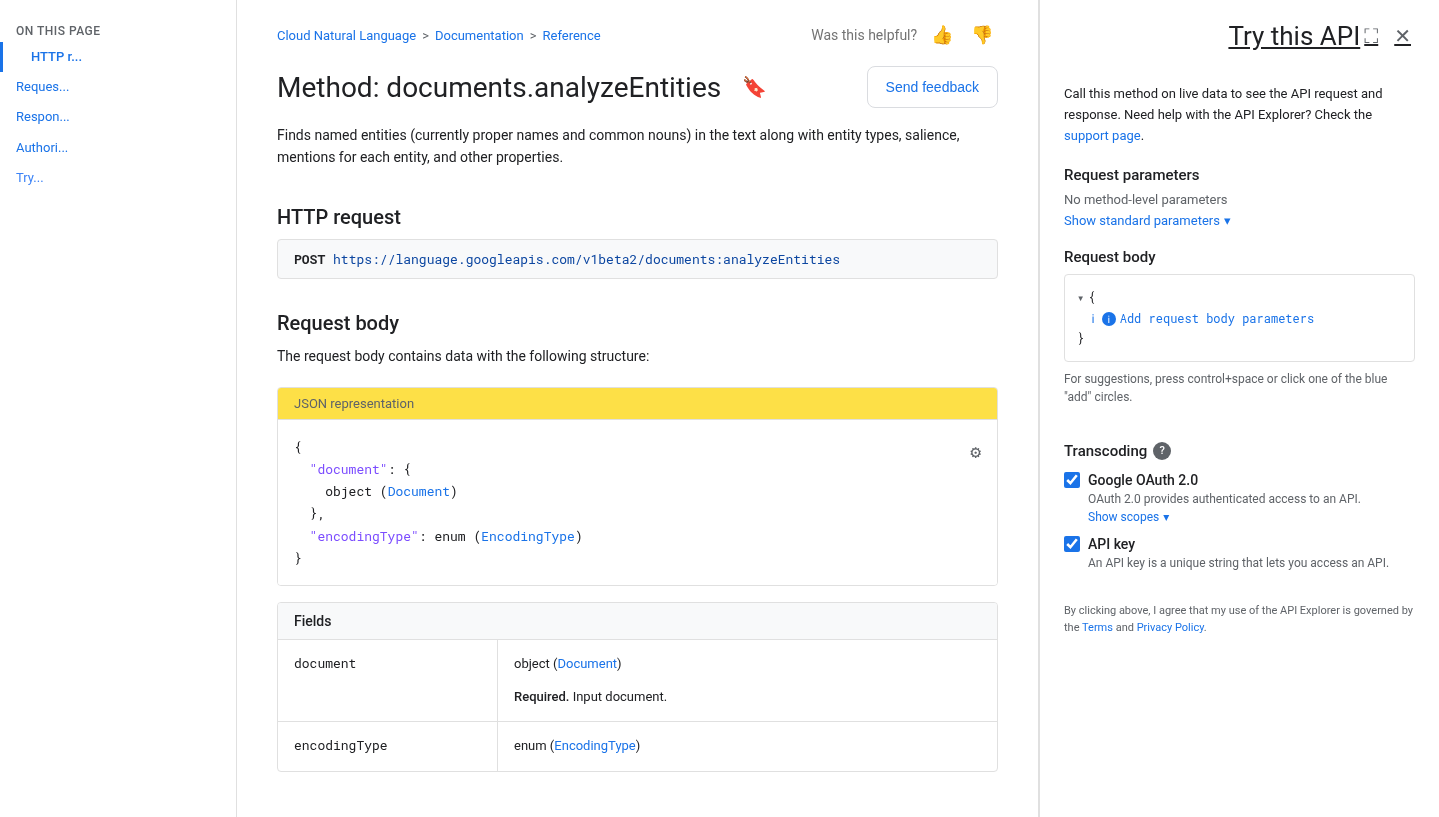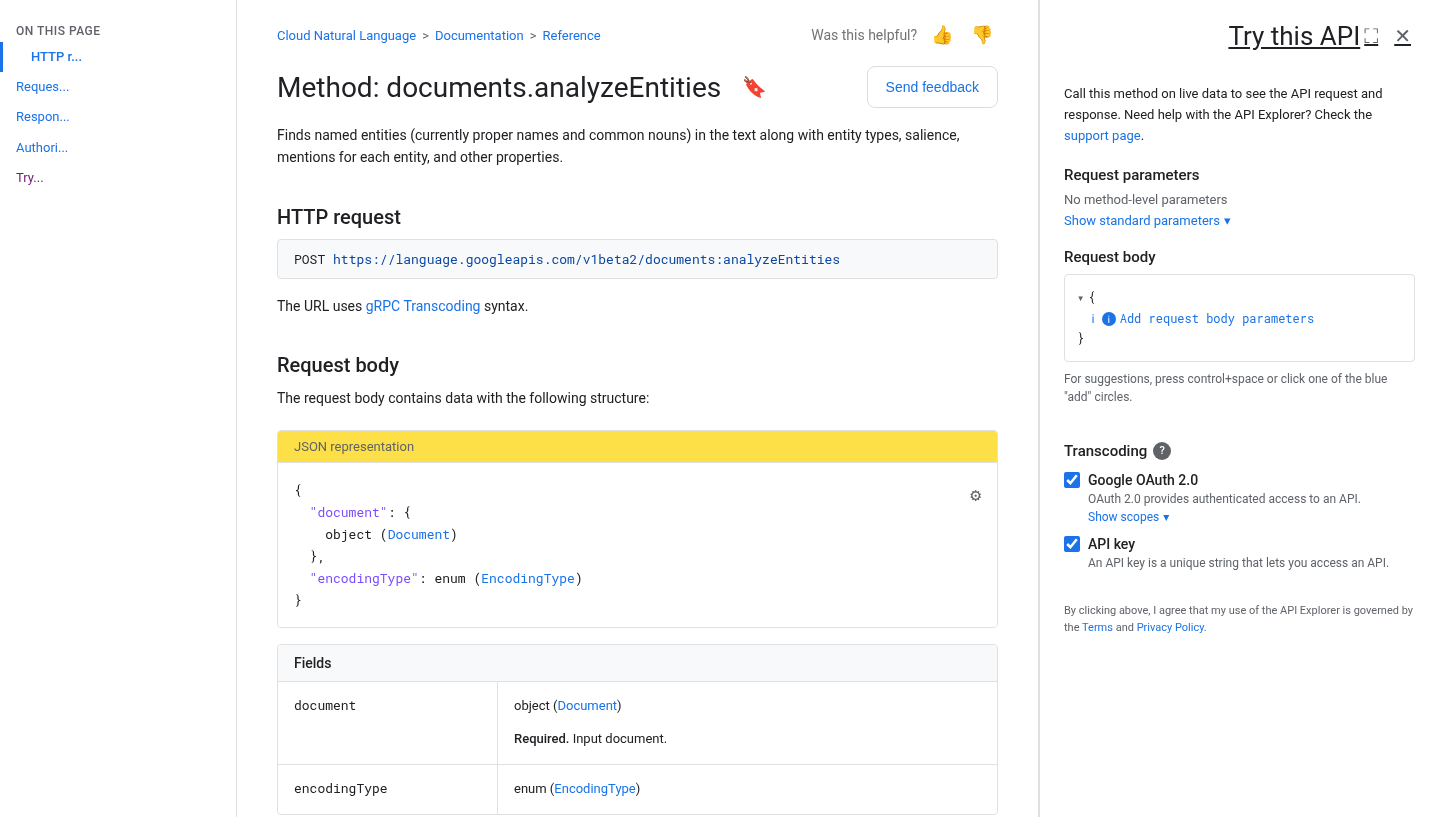--- a/index.html
+++ b/index.html
@@ -66,21 +66,21 @@
     .http-request-box {
       margin: 0 40px 16px 40px;
       background: #f8f9fa;
       border: 1px solid #e0e0e0;
       border-radius: 4px;
       padding: 10px 16px;
       font-family: 'Roboto Mono', monospace;
       font-size: 13px;
       color: #202124;
     }
-    .http-method { color: #202124; font-weight: 400; }
+    .http-method { color: #202124; font-weight: 700; }
     .http-url { color: #0d47a1; }
 
     .url-desc {
       padding: 0 40px 20px 40px;
       font-size: 14px;
       color: #202124;
       line-height: 1.6;
     }
     .url-desc a { color: #1a73e8; text-decoration: none; }
 
@@ -378,21 +378,21 @@
   </style>
 </head>
 <body>
 
 <div class="on-this-page">
   <div class="otp-label">On this page</div>
   <div class="otp-item active">HTTP r...</div>
   <div class="otp-item">Reques...</div>
   <div class="otp-item">Respon...</div>
   <div class="otp-item">Authori...</div>
-  <div class="otp-item" style="color:#701a75;">Try...</div>
+  <div class="otp-item" style="color:#3b82f6;">Try...</div>
 </div>
 
 <div class="main-content">
 
   <div style="display:flex; align-items:center; justify-content:space-between; padding: 20px 40px 8px 40px;">
     <div class="breadcrumb" style="padding:0;">
       <a href="#">Cloud Natural Language</a>
       <span class="breadcrumb-sep">&gt;</span>
       <a href="#">Documentation</a>
       <span class="breadcrumb-sep">&gt;</span>
@@ -414,23 +414,20 @@
   </div>
 
   <p class="page-description">Finds named entities (currently proper names and common nouns) in the text along with entity types, salience, mentions for each entity, and other properties.</p>
 
   <h2 class="section-heading">HTTP request</h2>
   <div class="http-request-box">
     <span class="http-method">POST</span>
     <span> </span>
     <span class="http-url">https://language.googleapis.com/v1beta2/documents:analyzeEntities</span>
   </div>
-  <p class="url-desc">
-    <span>The URL uses </span><a href="#">gRPC Transcoding</a><span> syntax.</span>
-  </p>
 
   <h2 class="section-heading">Request body</h2>
   <p class="page-description">The request body contains data with the following structure:</p>
 
   <div class="json-repr-box">
     <div class="json-repr-header">JSON representation</div>
     <div class="json-repr-body">
       <span class="gear-icon-right">⚙</span>
       <div>{</div>
       <div>&nbsp;&nbsp;<span class="json-key">"document"</span>: {</div>

